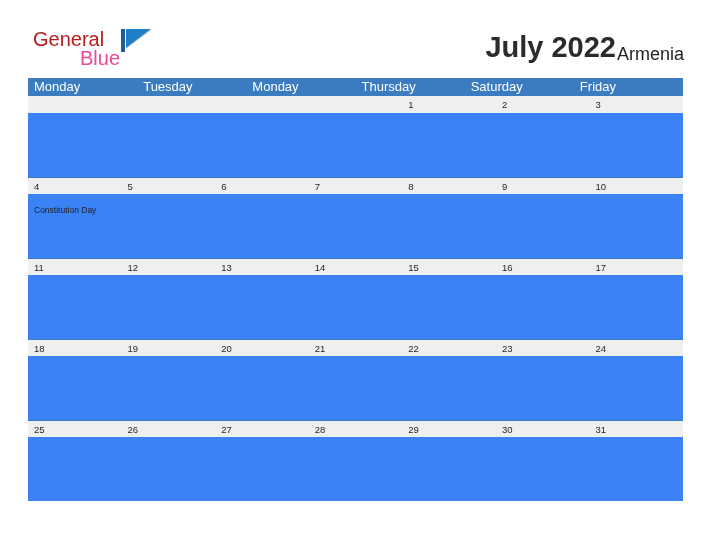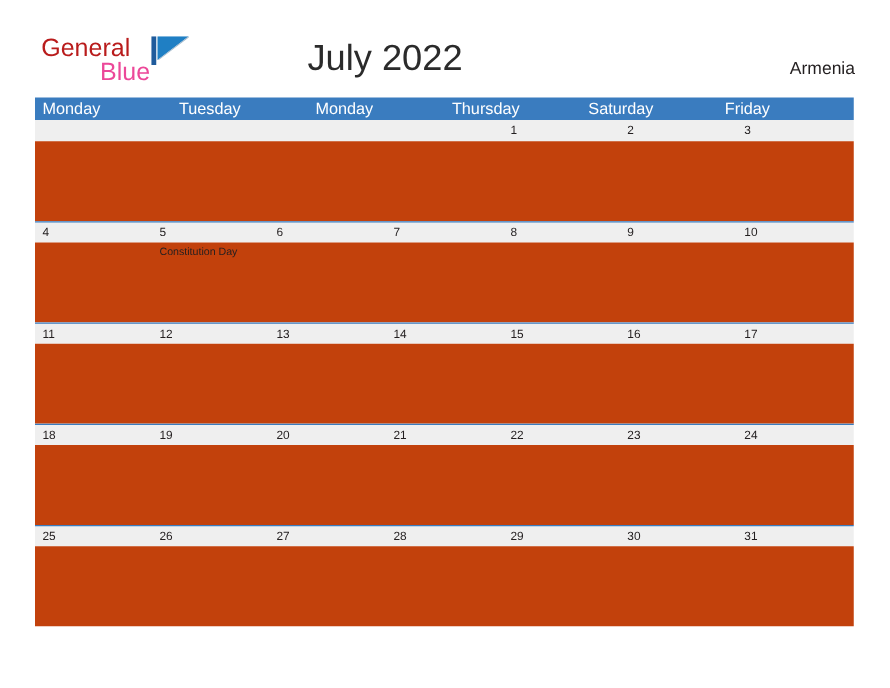--- a/index.html
+++ b/index.html
@@ -59,32 +59,32 @@
     left: 88px;
     top: 1px;
     width: 32px;
     height: 23px;
   }
   .page-title {
     position: absolute;
     left: 0;
     top: 30px;
     width: 616px;
-    text-align: center;
+    text-align: right;
     font-size: 29px;
     line-height: 34px;
     color: #2b2b2b;
-    font-weight: normal;
+    font-weight: bold;
     margin: 0;
   }
   .country {
     position: absolute;
     right: 28px;
     top: 45px;
-    font-size: 14px;
+    font-size: 18px;
     line-height: 18px;
     color: #231f20;
     text-align: right;
   }
 
   
   .calendar {
     position: absolute;
     left: 28px;
     top: 78px;
@@ -112,21 +112,22 @@
   .week-dates {
     display: flex;
     width: 100%;
     height: 17px;
     background: #efefef;
   }
   .week-body {
     display: flex;
     width: 100%;
     height: 64px;
-    background: #c2410c;
+    background: #3b82f6;
+    flex-direction: column;
   }
   .week + .week .week-dates {
     border-top: 1px solid #3a7cbf;
     height: 16px;
   }
   .daynum {
     flex: 1 1 0;
     font-size: 9.5px;
     line-height: 17px;
     color: #231f20;

